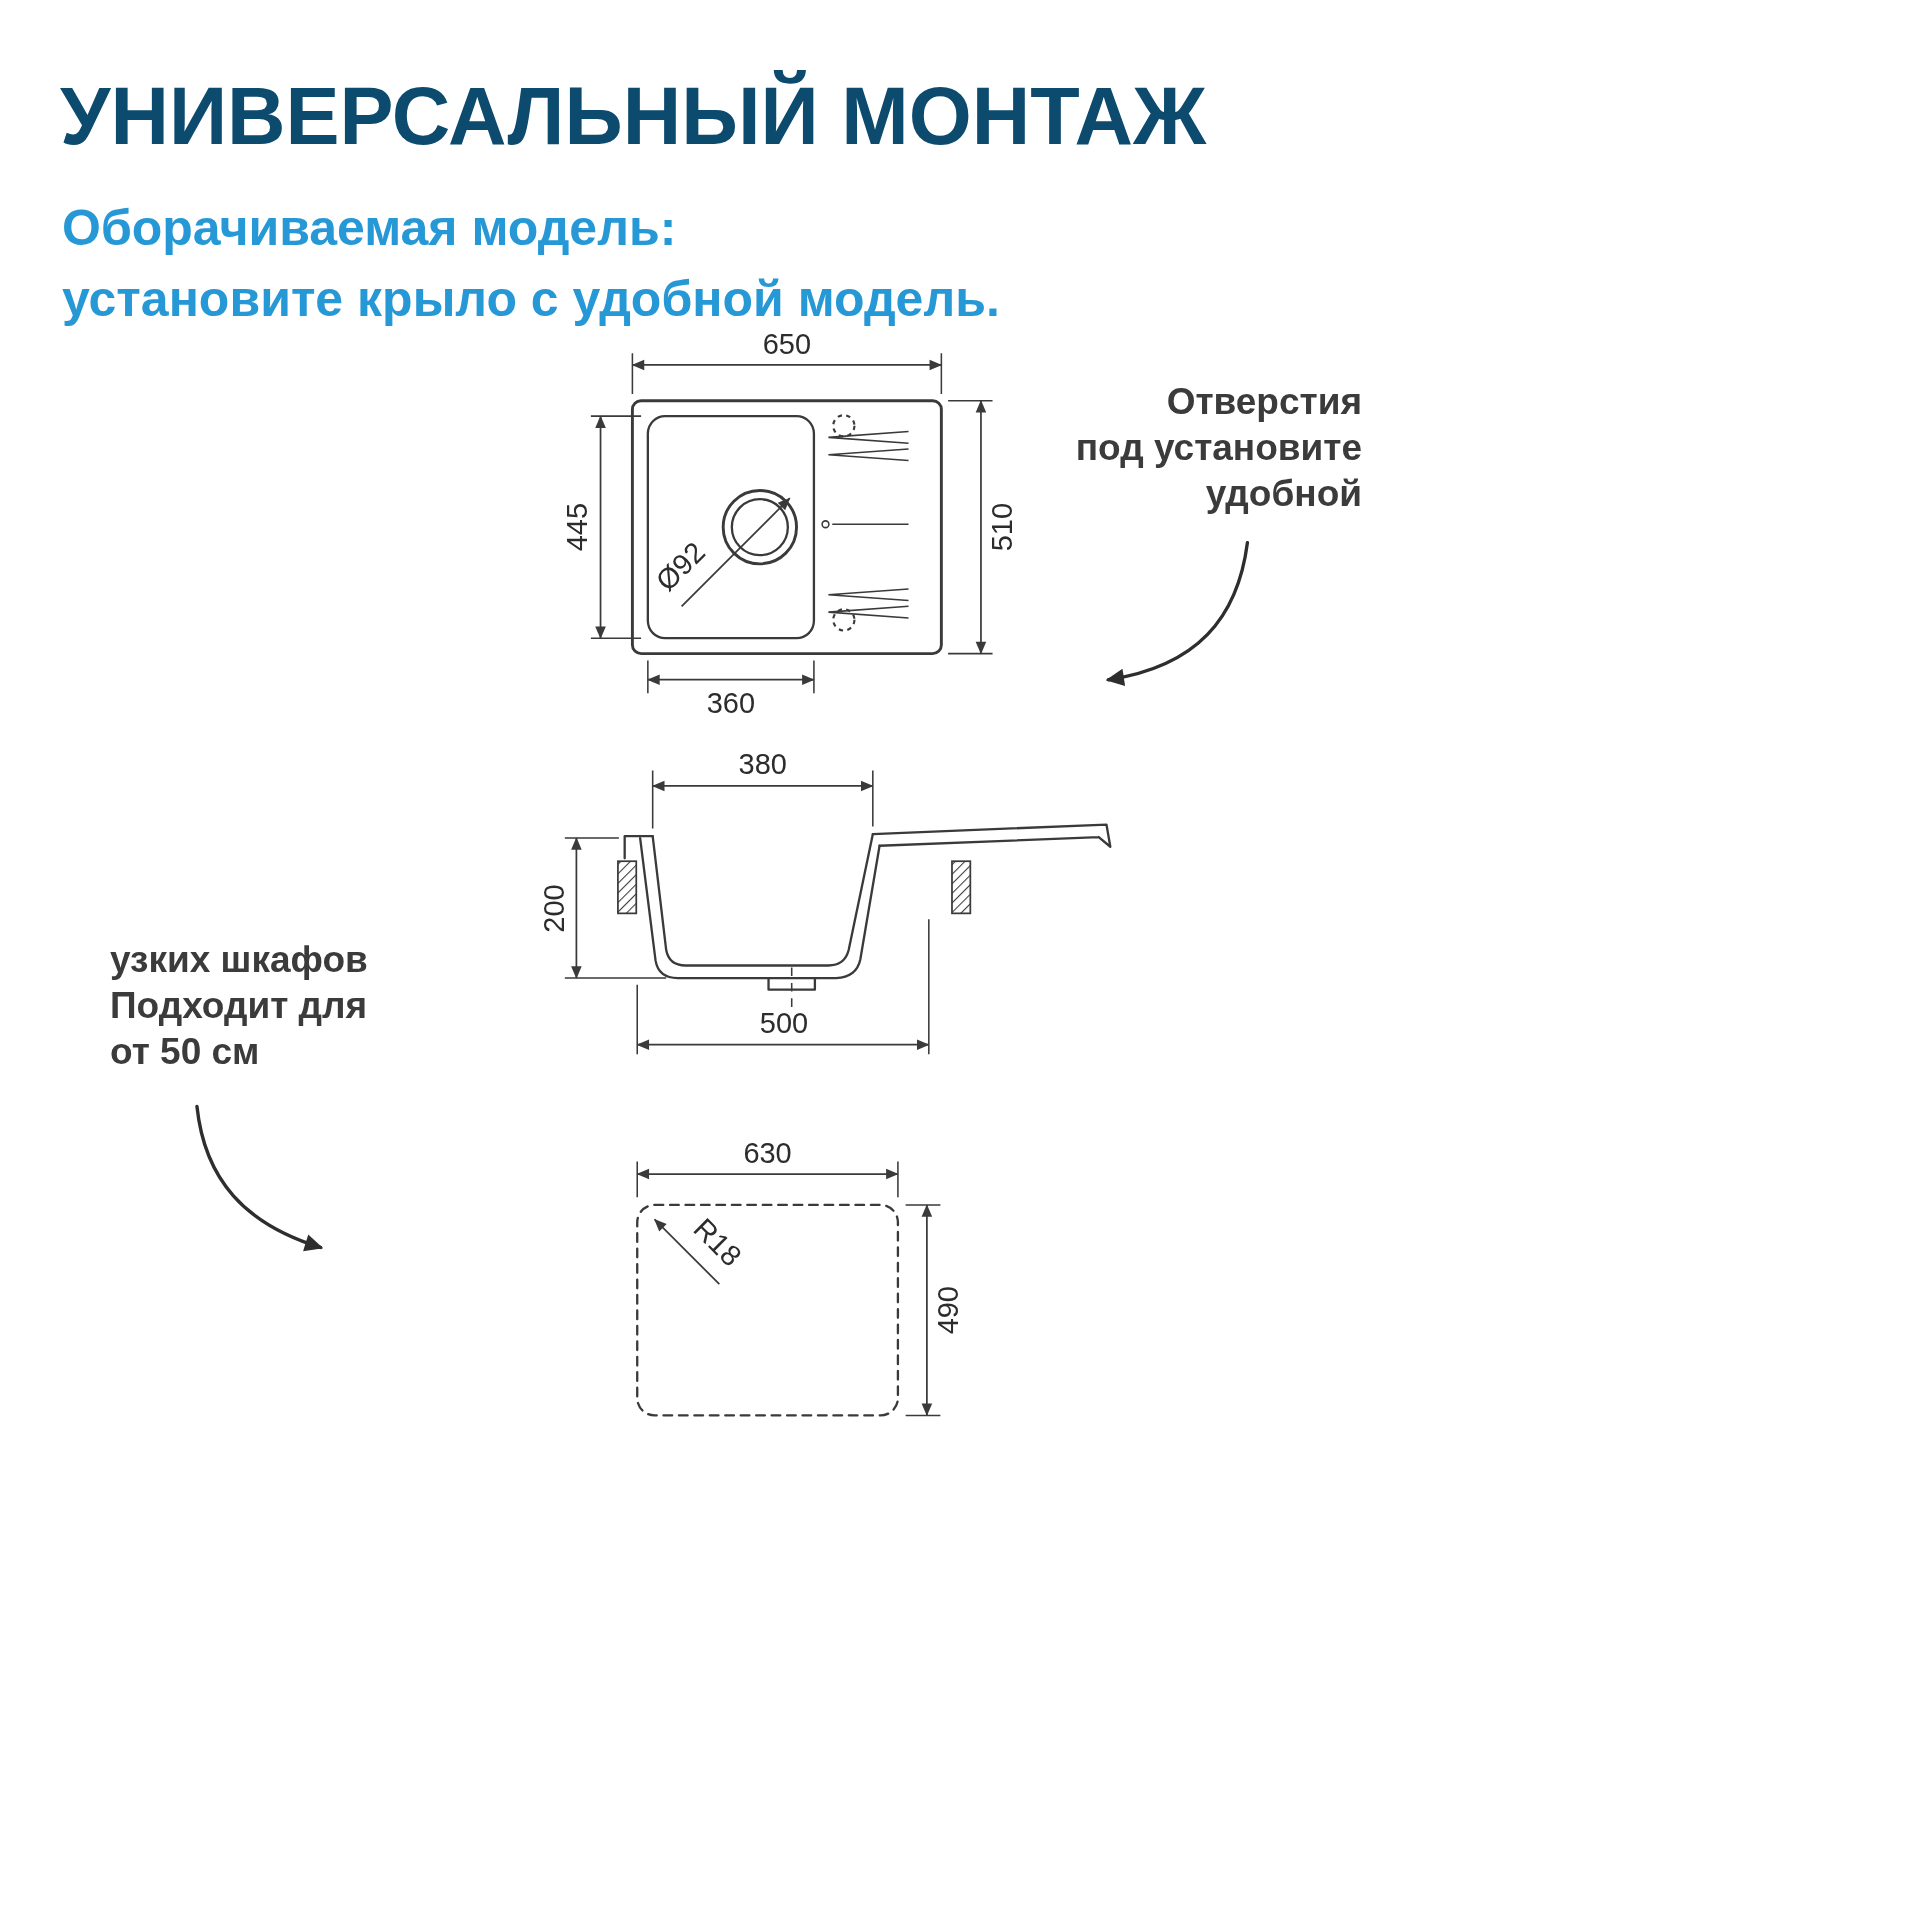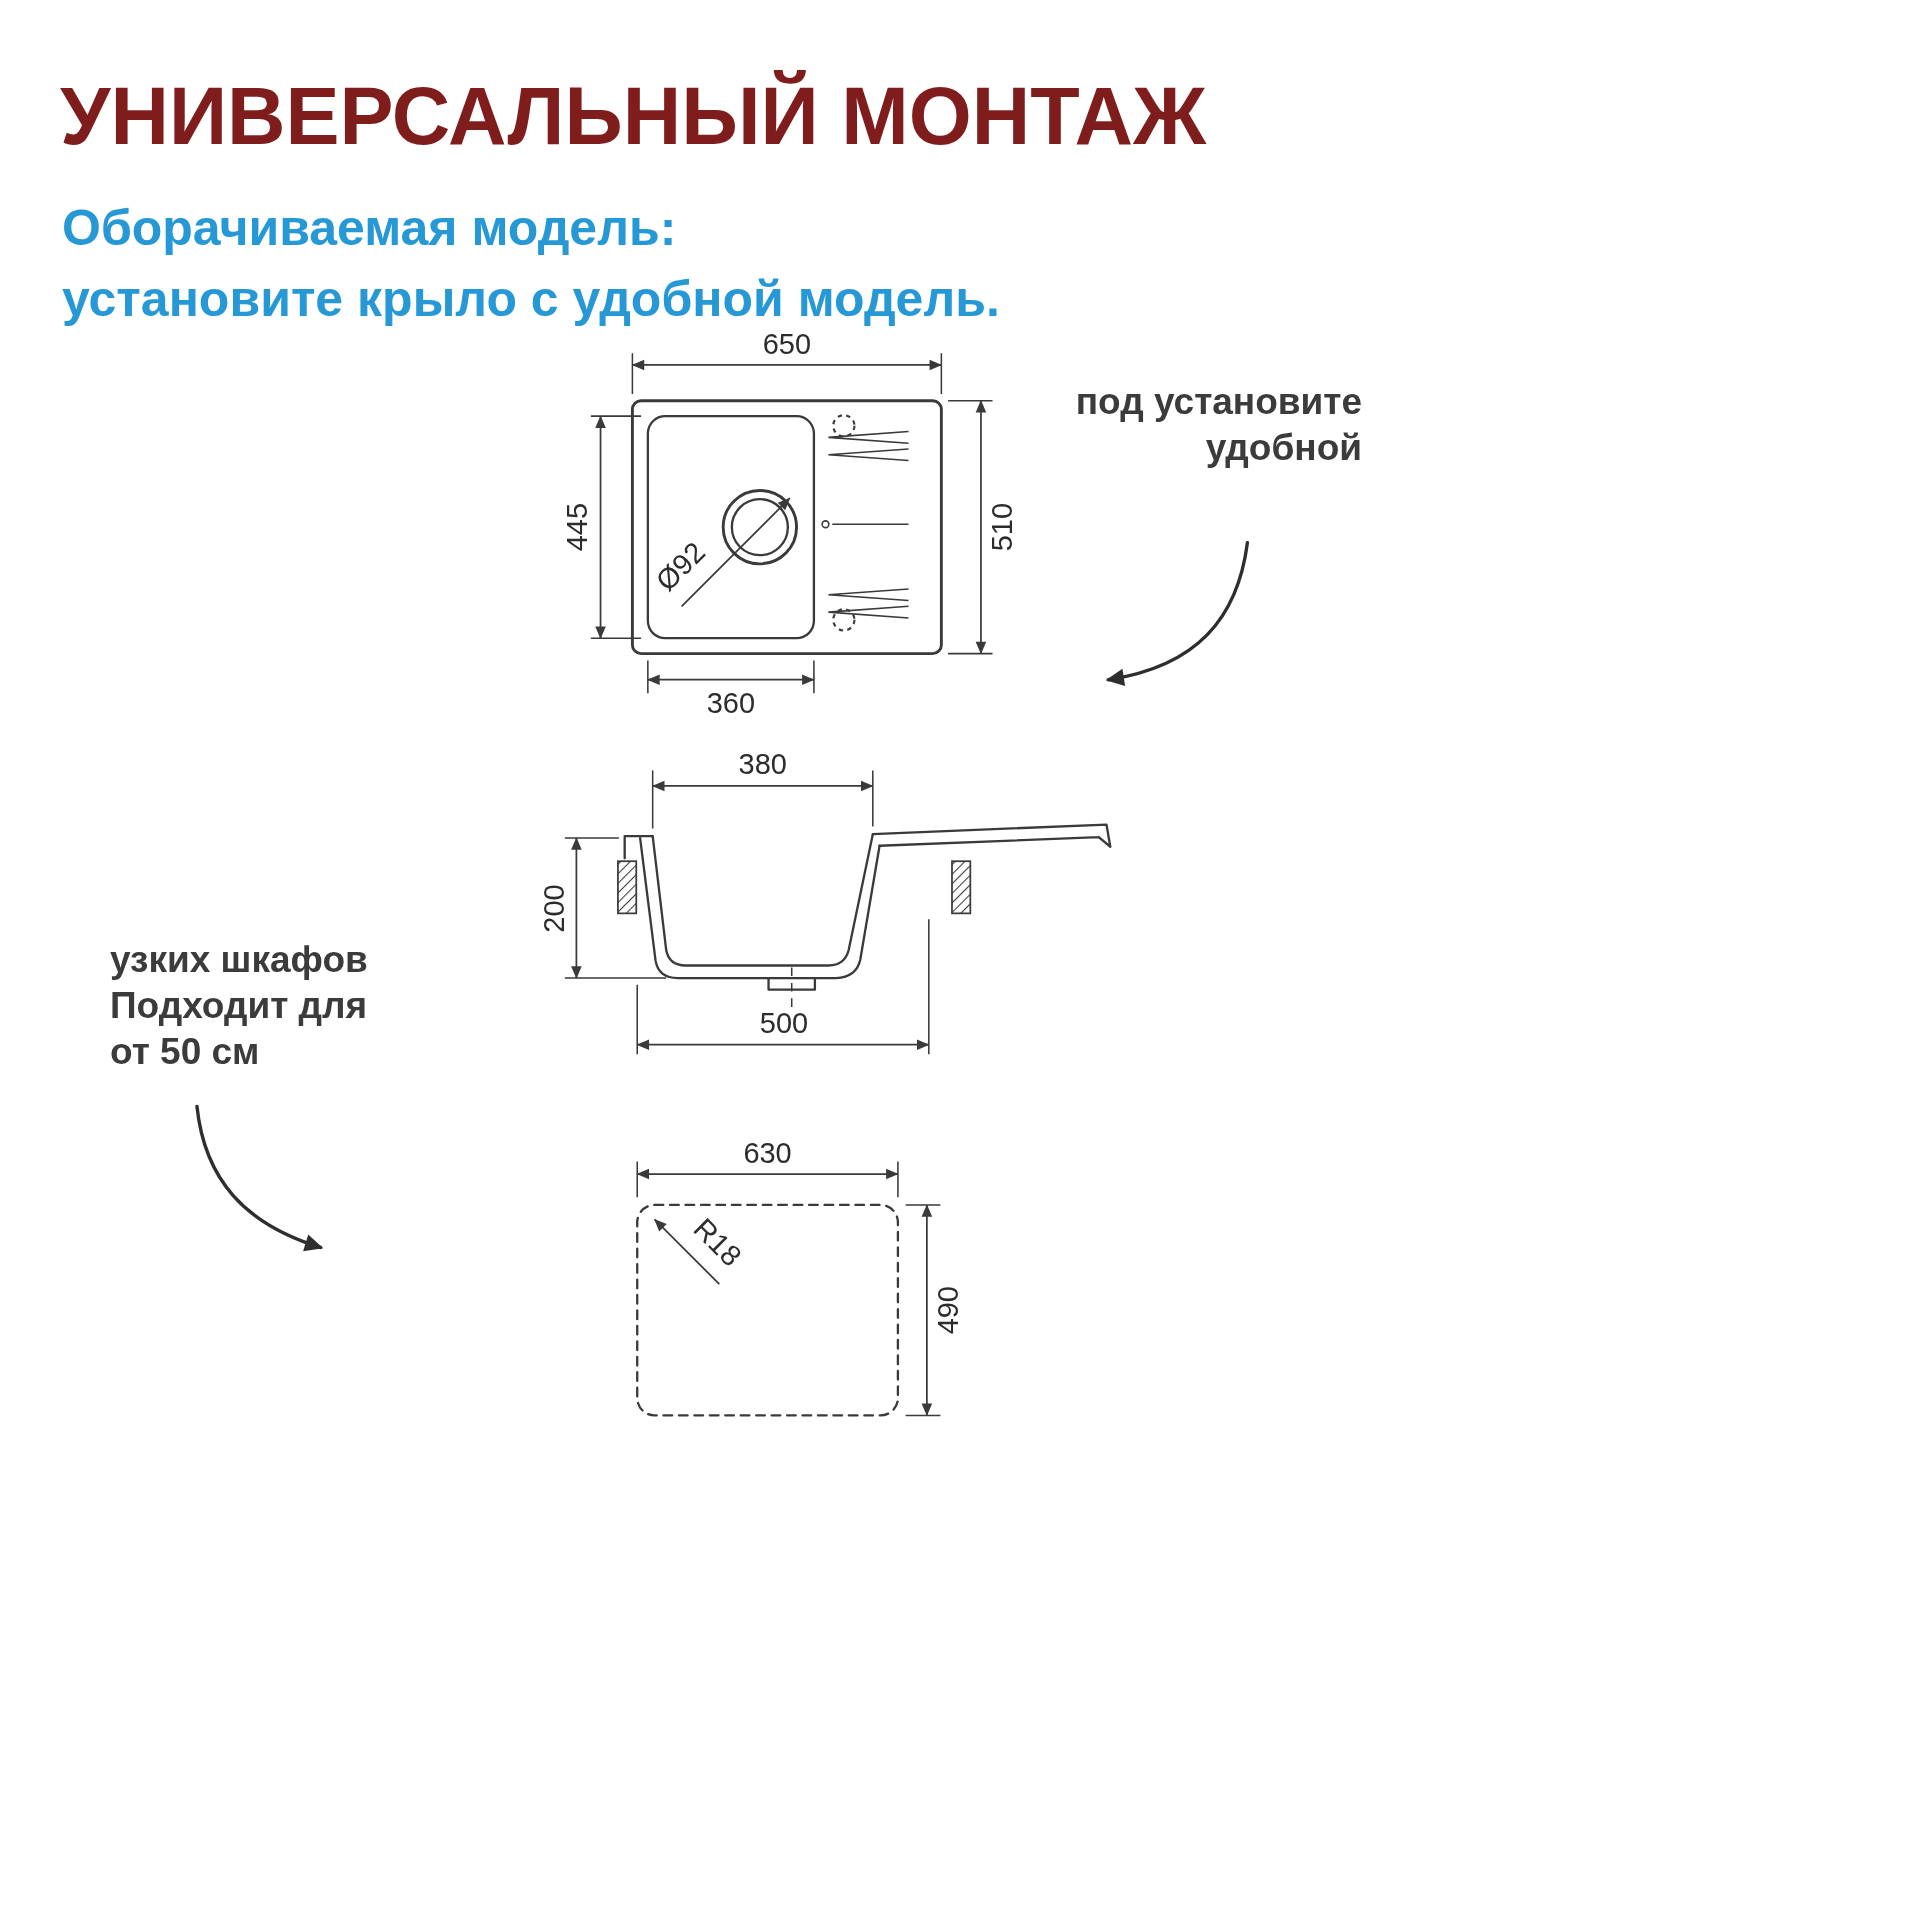--- a/index.html
+++ b/index.html
@@ -2,21 +2,21 @@
 <html><head>
 <meta charset="utf-8">
 <style>
   html,body { margin:0; padding:0; background:#ffffff; }
   .page {
     position:relative; width:1931px; height:1931px; background:#ffffff;
     font-family:"Liberation Sans", sans-serif; overflow:hidden;
   }
   .title {
     position:absolute; left:60px; top:70px; margin:0;
-    font-size:81px; font-weight:800; letter-spacing:0px; color:#7f1d1d;
+    font-size:81px; font-weight:800; letter-spacing:0px; color:#0c4a6e;
     white-space:nowrap;
   }
   .subtitle {
     position:absolute; left:62px; top:193px;
     font-size:50px; font-weight:700; color:#2598d5; line-height:1.42;
   }
   .note {
     position:absolute; font-size:37px; font-weight:700; color:#3b3b3b; line-height:1.24;
   }
   .note-right { left:1014px; width:348px; top:379px; text-align:right; }
@@ -40,20 +40,21 @@
 <div class="page">
 
   <h1 class="title">УНИВЕРСАЛЬНЫЙ МОНТАЖ</h1>
 
   <div class="subtitle">
     <div>Оборачиваемая модель:</div>
     <div>установите крыло с удобной модель.</div>
   </div>
 
   <div class="note note-right">
+    <div>Отверстия</div>
     <div>под установите</div>
     <div>удобной</div>
   </div>
 
   <div class="note note-left">
     <div>узких шкафов</div>
     <div>Подходит для</div>
     <div>от 50 см</div>
   </div>
 

